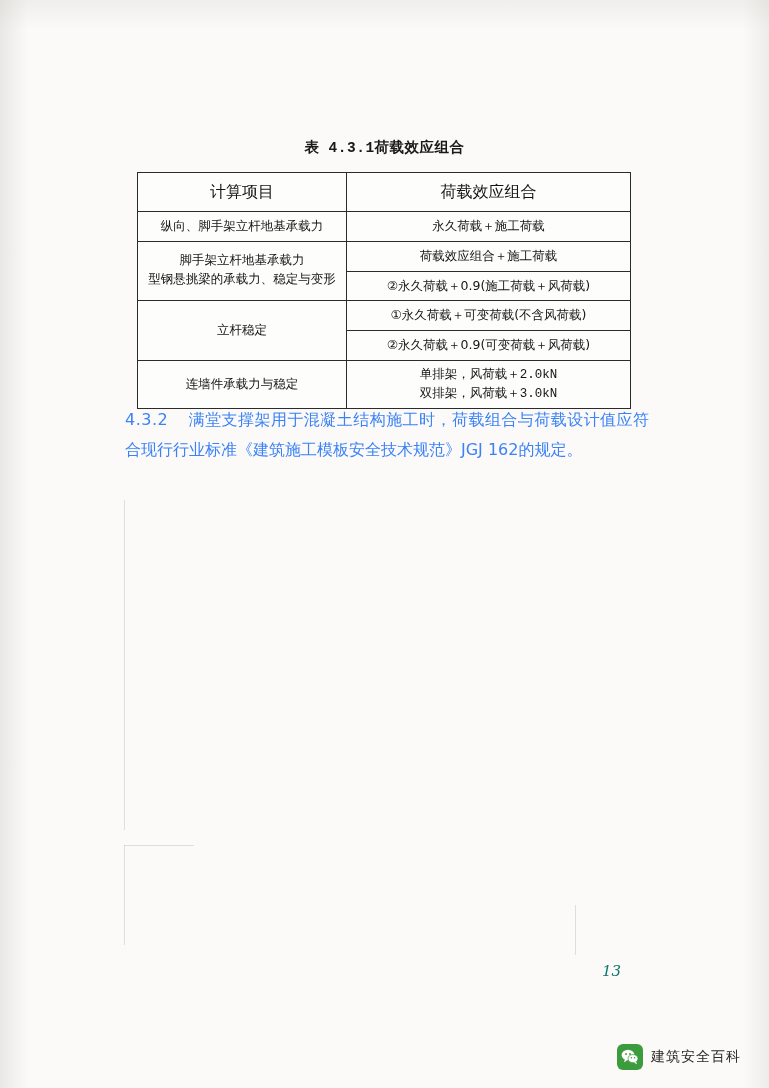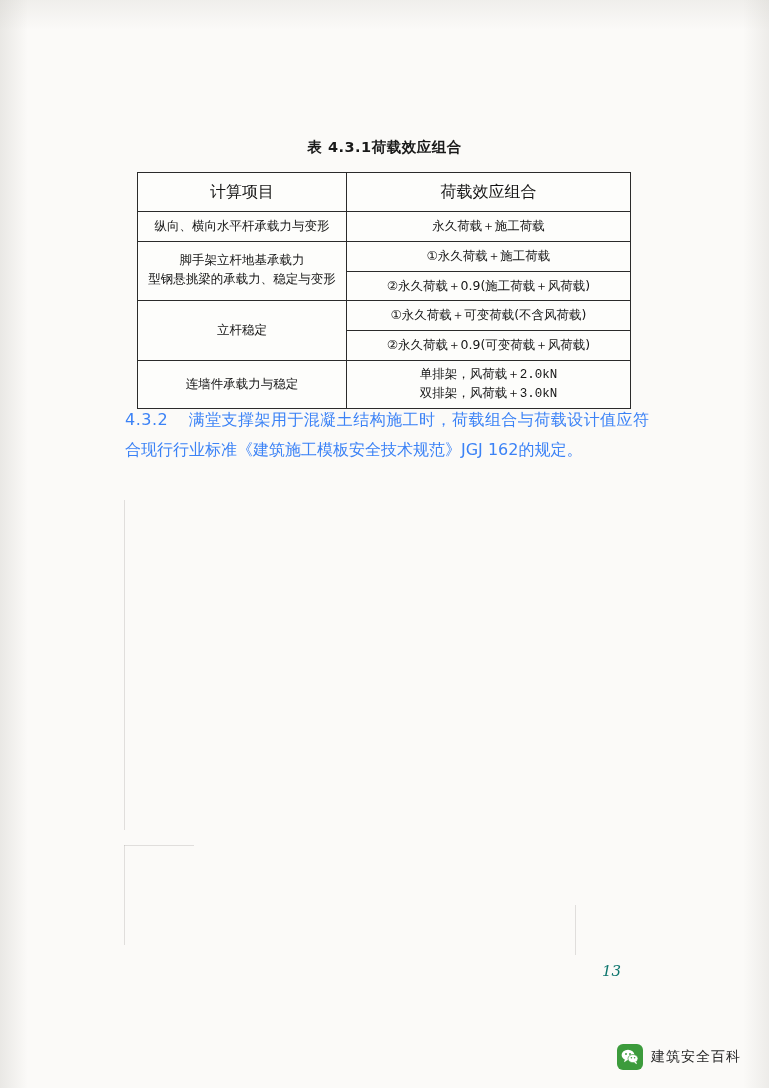--- a/index.html
+++ b/index.html
@@ -36,20 +36,21 @@
     right: 0;
     top: 138px;
     text-align: center;
     font-size: 14.5px;
     font-weight: bold;
     letter-spacing: 0.5px;
     color: #191919;
   }
   .table-caption .cap-num {
     margin-right: 0;
+    font-family: Liberation Mono, monospace;
   }
   table.load-table {
     position: absolute;
     left: 137px;
     top: 172px;
     width: 494px;
     border-collapse: collapse;
     font-size: 12.5px;
     color: #141414;
     background: #fdfdfb;
@@ -141,30 +142,30 @@
   </div>
 
   <table class="load-table">
     <tbody>
       <tr class="head">
         <td class="col-left">计算项目</td>
         <td class="col-right">荷载效应组合</td>
       </tr>
 
       <tr>
-        <td class="col-left">纵向、横向水平杆承载力与变形</td>
+        <td class="col-left">纵向、脚手架立杆地基承载力</td>
         <td class="col-right">永久荷载＋施工荷载</td>
       </tr>
 
       <tr>
         <td class="col-left cell-two-line" rowspan="2">
           <span>脚手架立杆地基承载力</span>
           <span>型钢悬挑梁的承载力、稳定与变形</span>
         </td>
-        <td class="col-right">①永久荷载＋施工荷载</td>
+        <td class="col-right">荷载效应组合＋施工荷载</td>
       </tr>
       <tr>
         <td class="col-right">②永久荷载＋0.9(施工荷载＋风荷载)</td>
       </tr>
 
       <tr>
         <td class="col-left" rowspan="2">立杆稳定</td>
         <td class="col-right">①永久荷载＋可变荷载(不含风荷载)</td>
       </tr>
       <tr>

